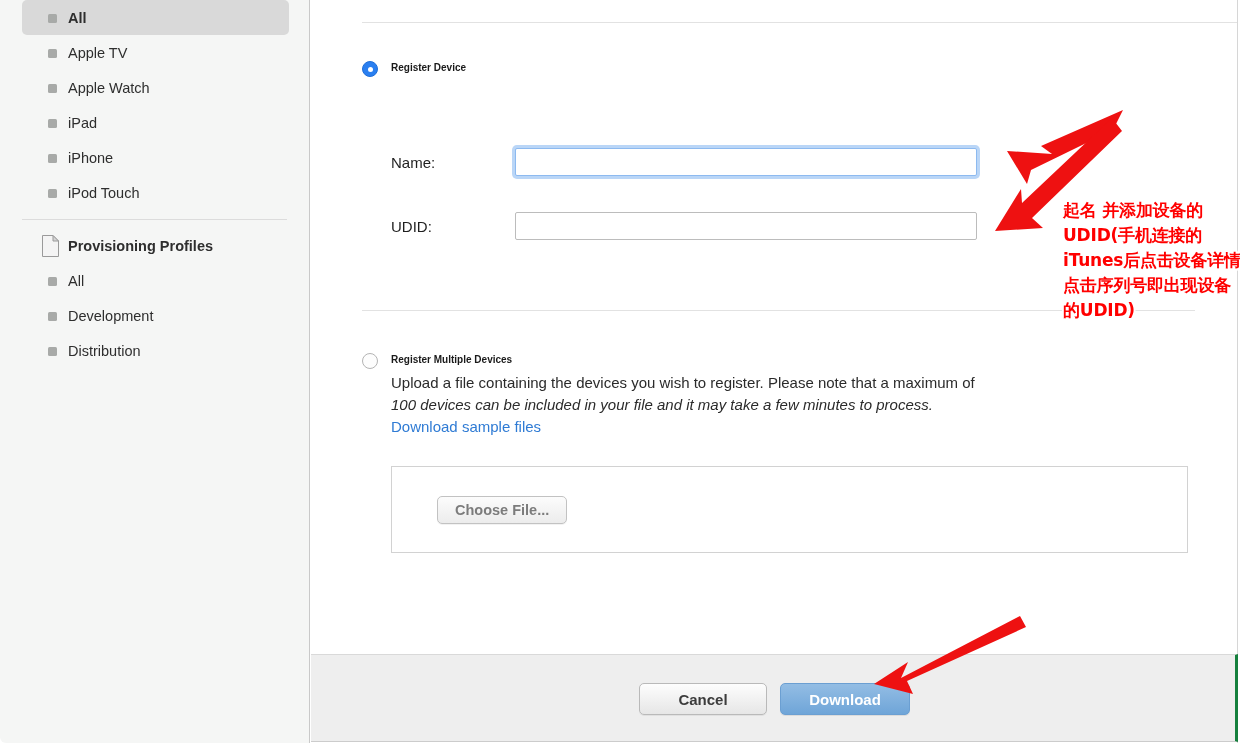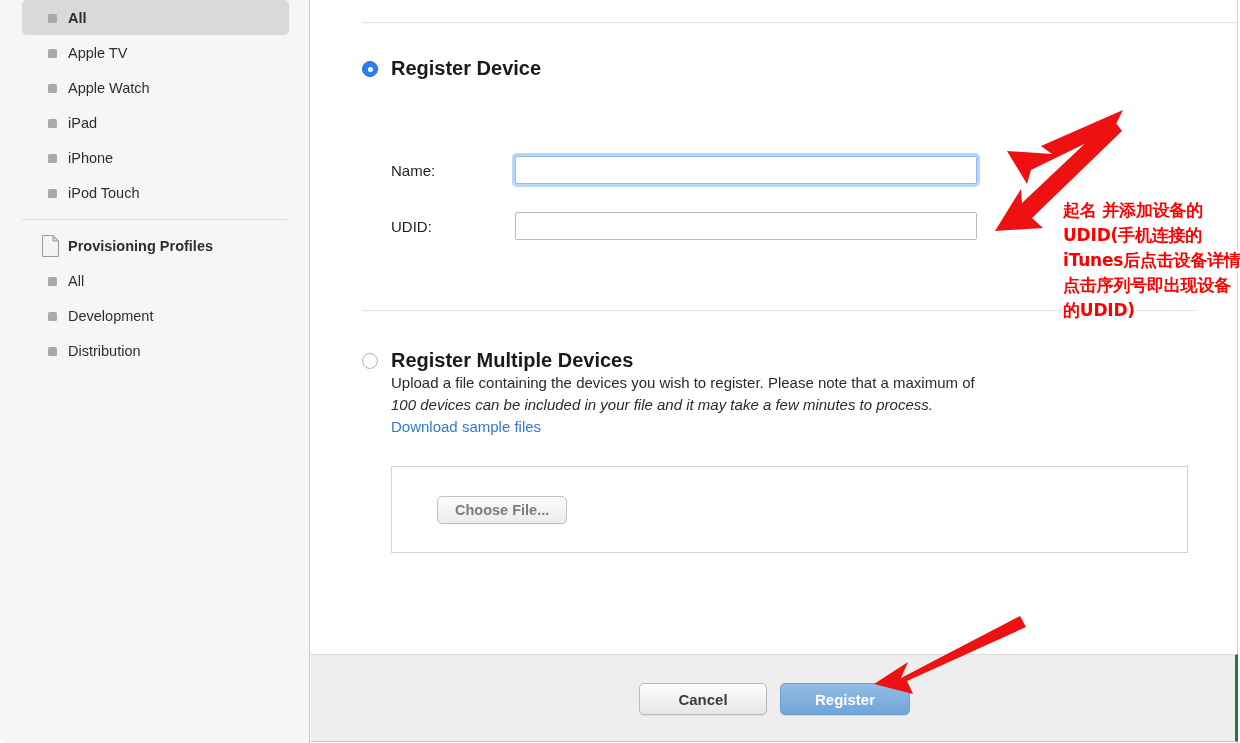--- a/index.html
+++ b/index.html
@@ -109,21 +109,21 @@
     width: 5px; height: 5px;
     border-radius: 50%;
     background: #ffffff;
   }
   .radio.off {
     background: #fdfdfd;
     border: 1.5px solid #b4b4b4;
   }
 
   .sec-title {
-    font-size: 20px;
+    font-size: 10px;
     font-weight: bold;
     color: #1a1a1a;
     margin-left: 29px;
     line-height: 20px;
   }
   .sec-desc {
     font-size: 15px;
     color: #2b2b2b;
     margin-left: 29px;
     line-height: 22px;
@@ -315,21 +315,21 @@
 
   <div id="main">
 
     <div class="hdivider" id="div-top"></div>
 
     <div class="section" style="top:58px;">
       <span class="radio on"></span>
       <div class="sec-title">Register Device</div>
     </div>
 
-    <div class="field-row" style="top:156px; left:51px;">
+    <div class="field-row" style="top:148px; left:51px;">
       <span class="field-label">Name:</span>
       <input class="tf focused" type="text" placeholder="" style="">
     </div>
 
     <div class="field-row" style="top:212px; left:51px;">
       <span class="field-label">UDID:</span>
       <input class="tf" type="text" placeholder="" style="">
     </div>
 
     <div class="hdivider" id="div-mid"></div>
@@ -342,21 +342,21 @@
       <span class="link">Download sample files</span>
     </div>
 
     <div class="upload-box">
       <button class="choose-btn">Choose File...</button>
     </div>
   </div>
 
   <div id="footer">
     <button class="btn" id="btn-cancel">Cancel</button>
-    <button class="btn" id="btn-continue">Register</button>
+    <button class="btn" id="btn-continue">Download</button>
   </div>
 
   <div id="annot-layer">
     <svg width="1240" height="743" style="position:absolute;left:0;top:0;">
 
       <g>
         <path d="M1123,110 L1041,146 L1052,154 L1007,151 L1027,184 L1031,170 L1113,130 Z" fill="#ee1111"></path>
       </g>
 
       <g>

